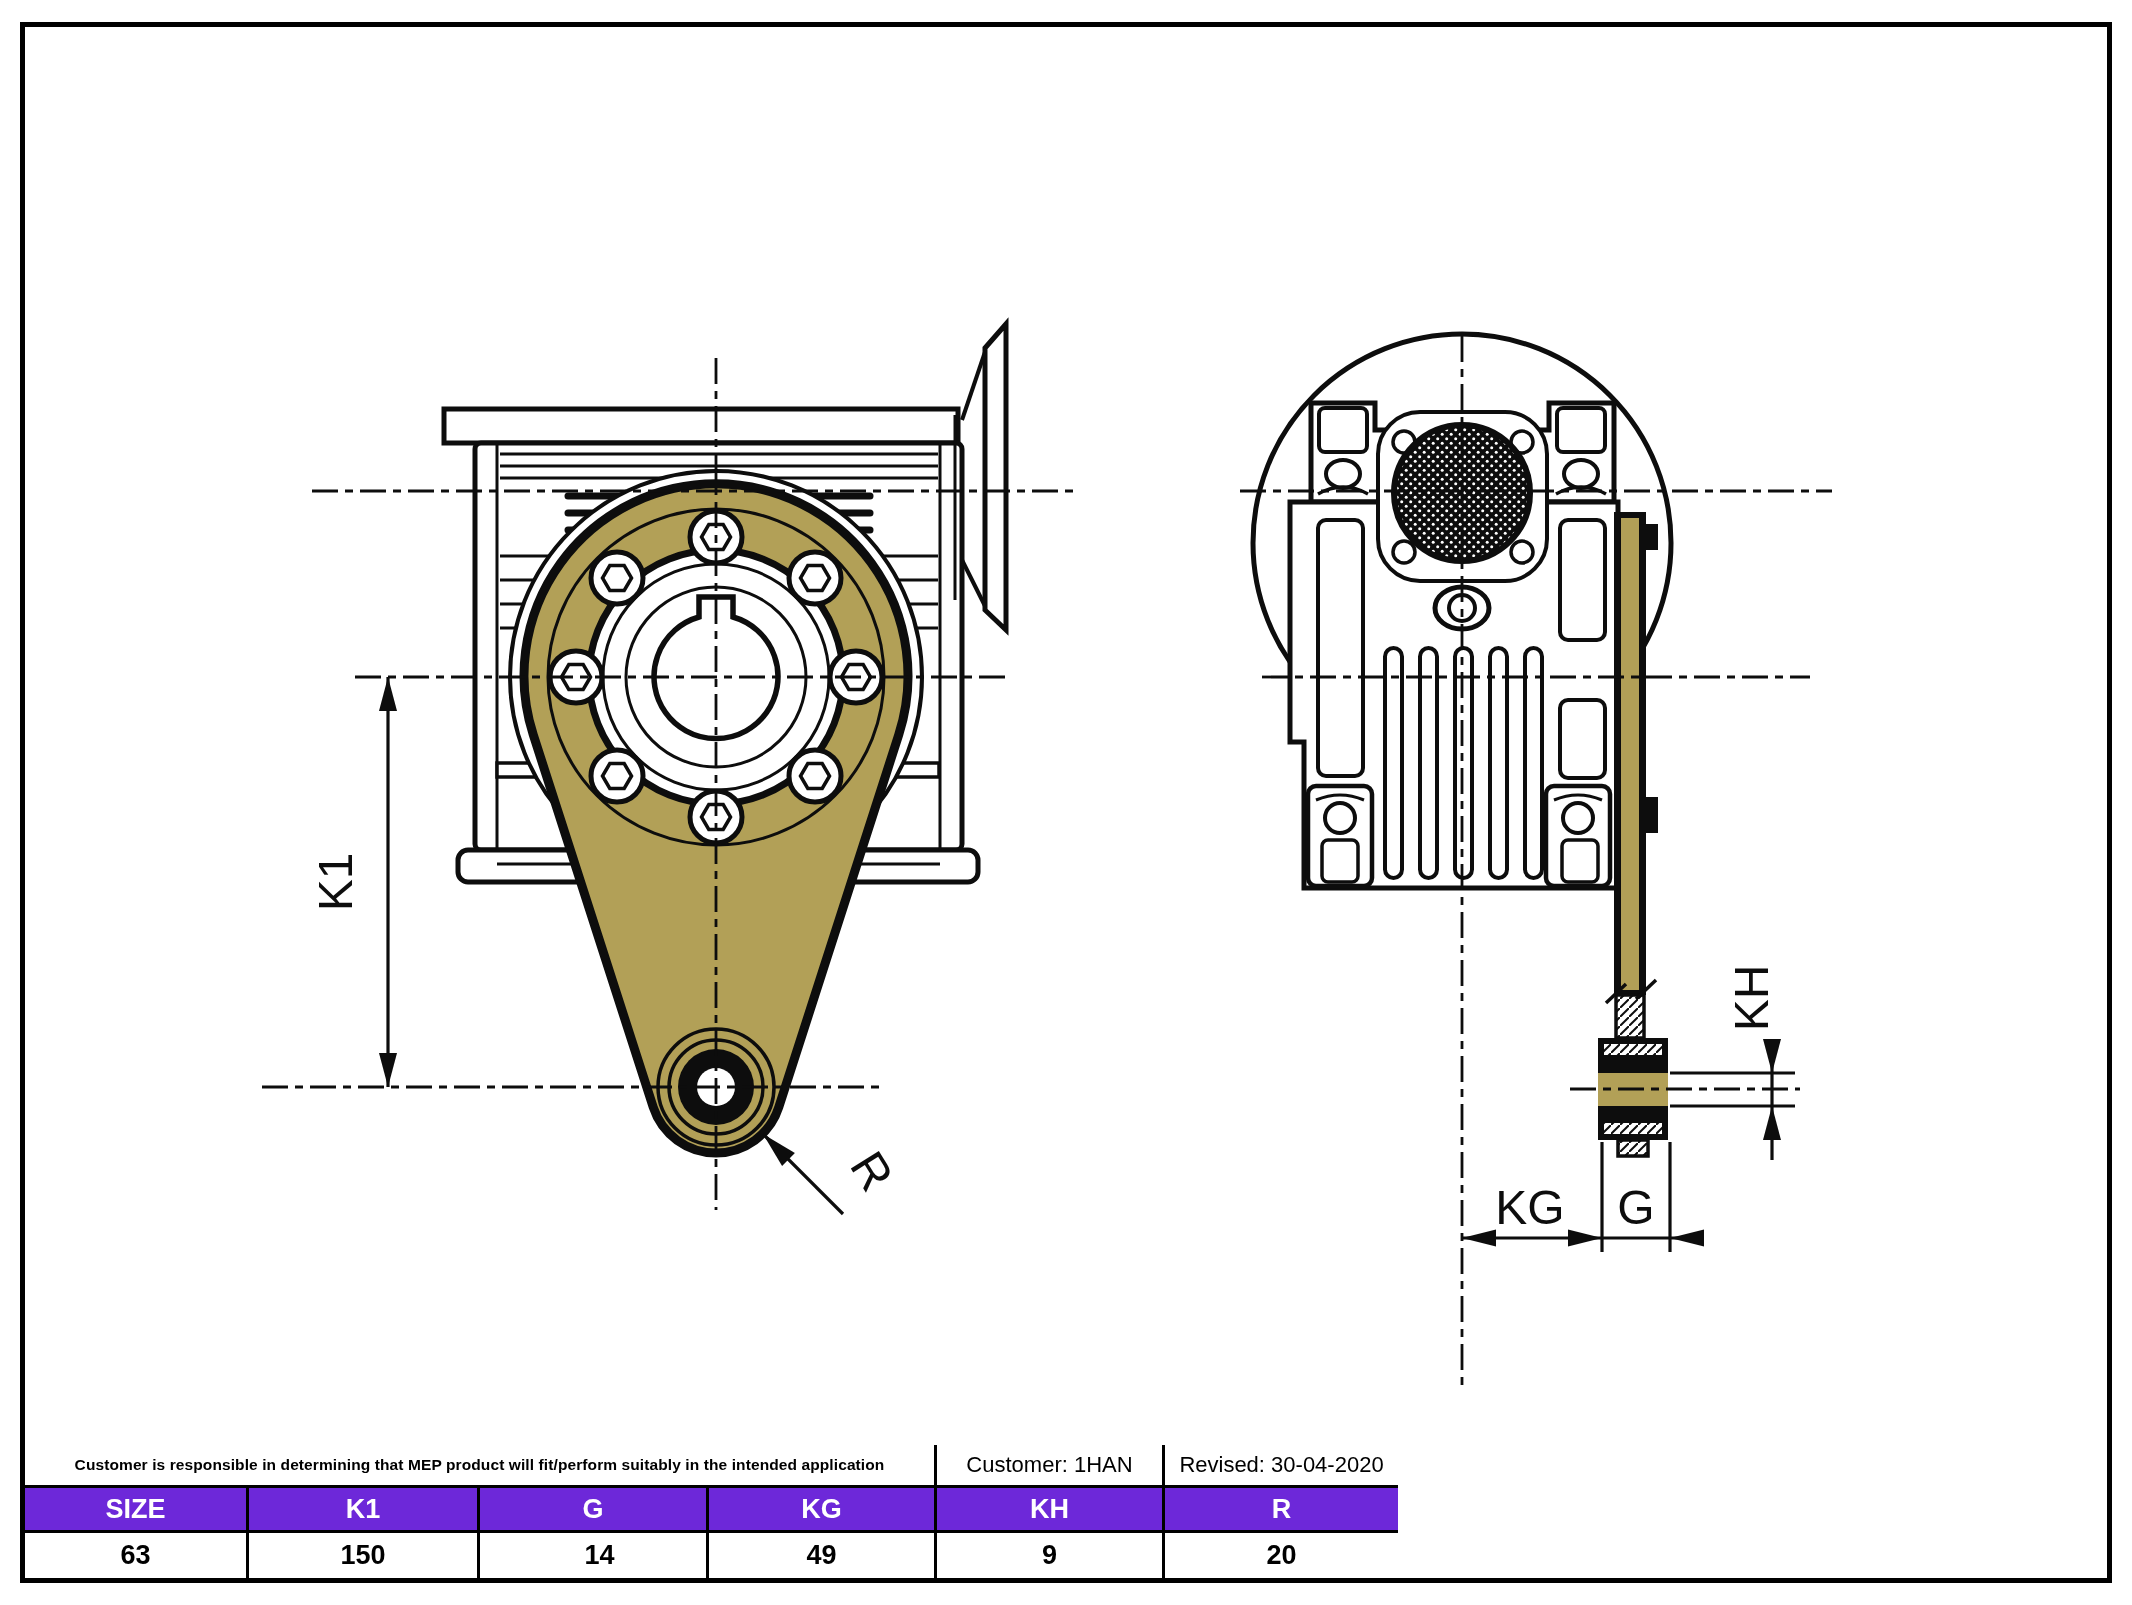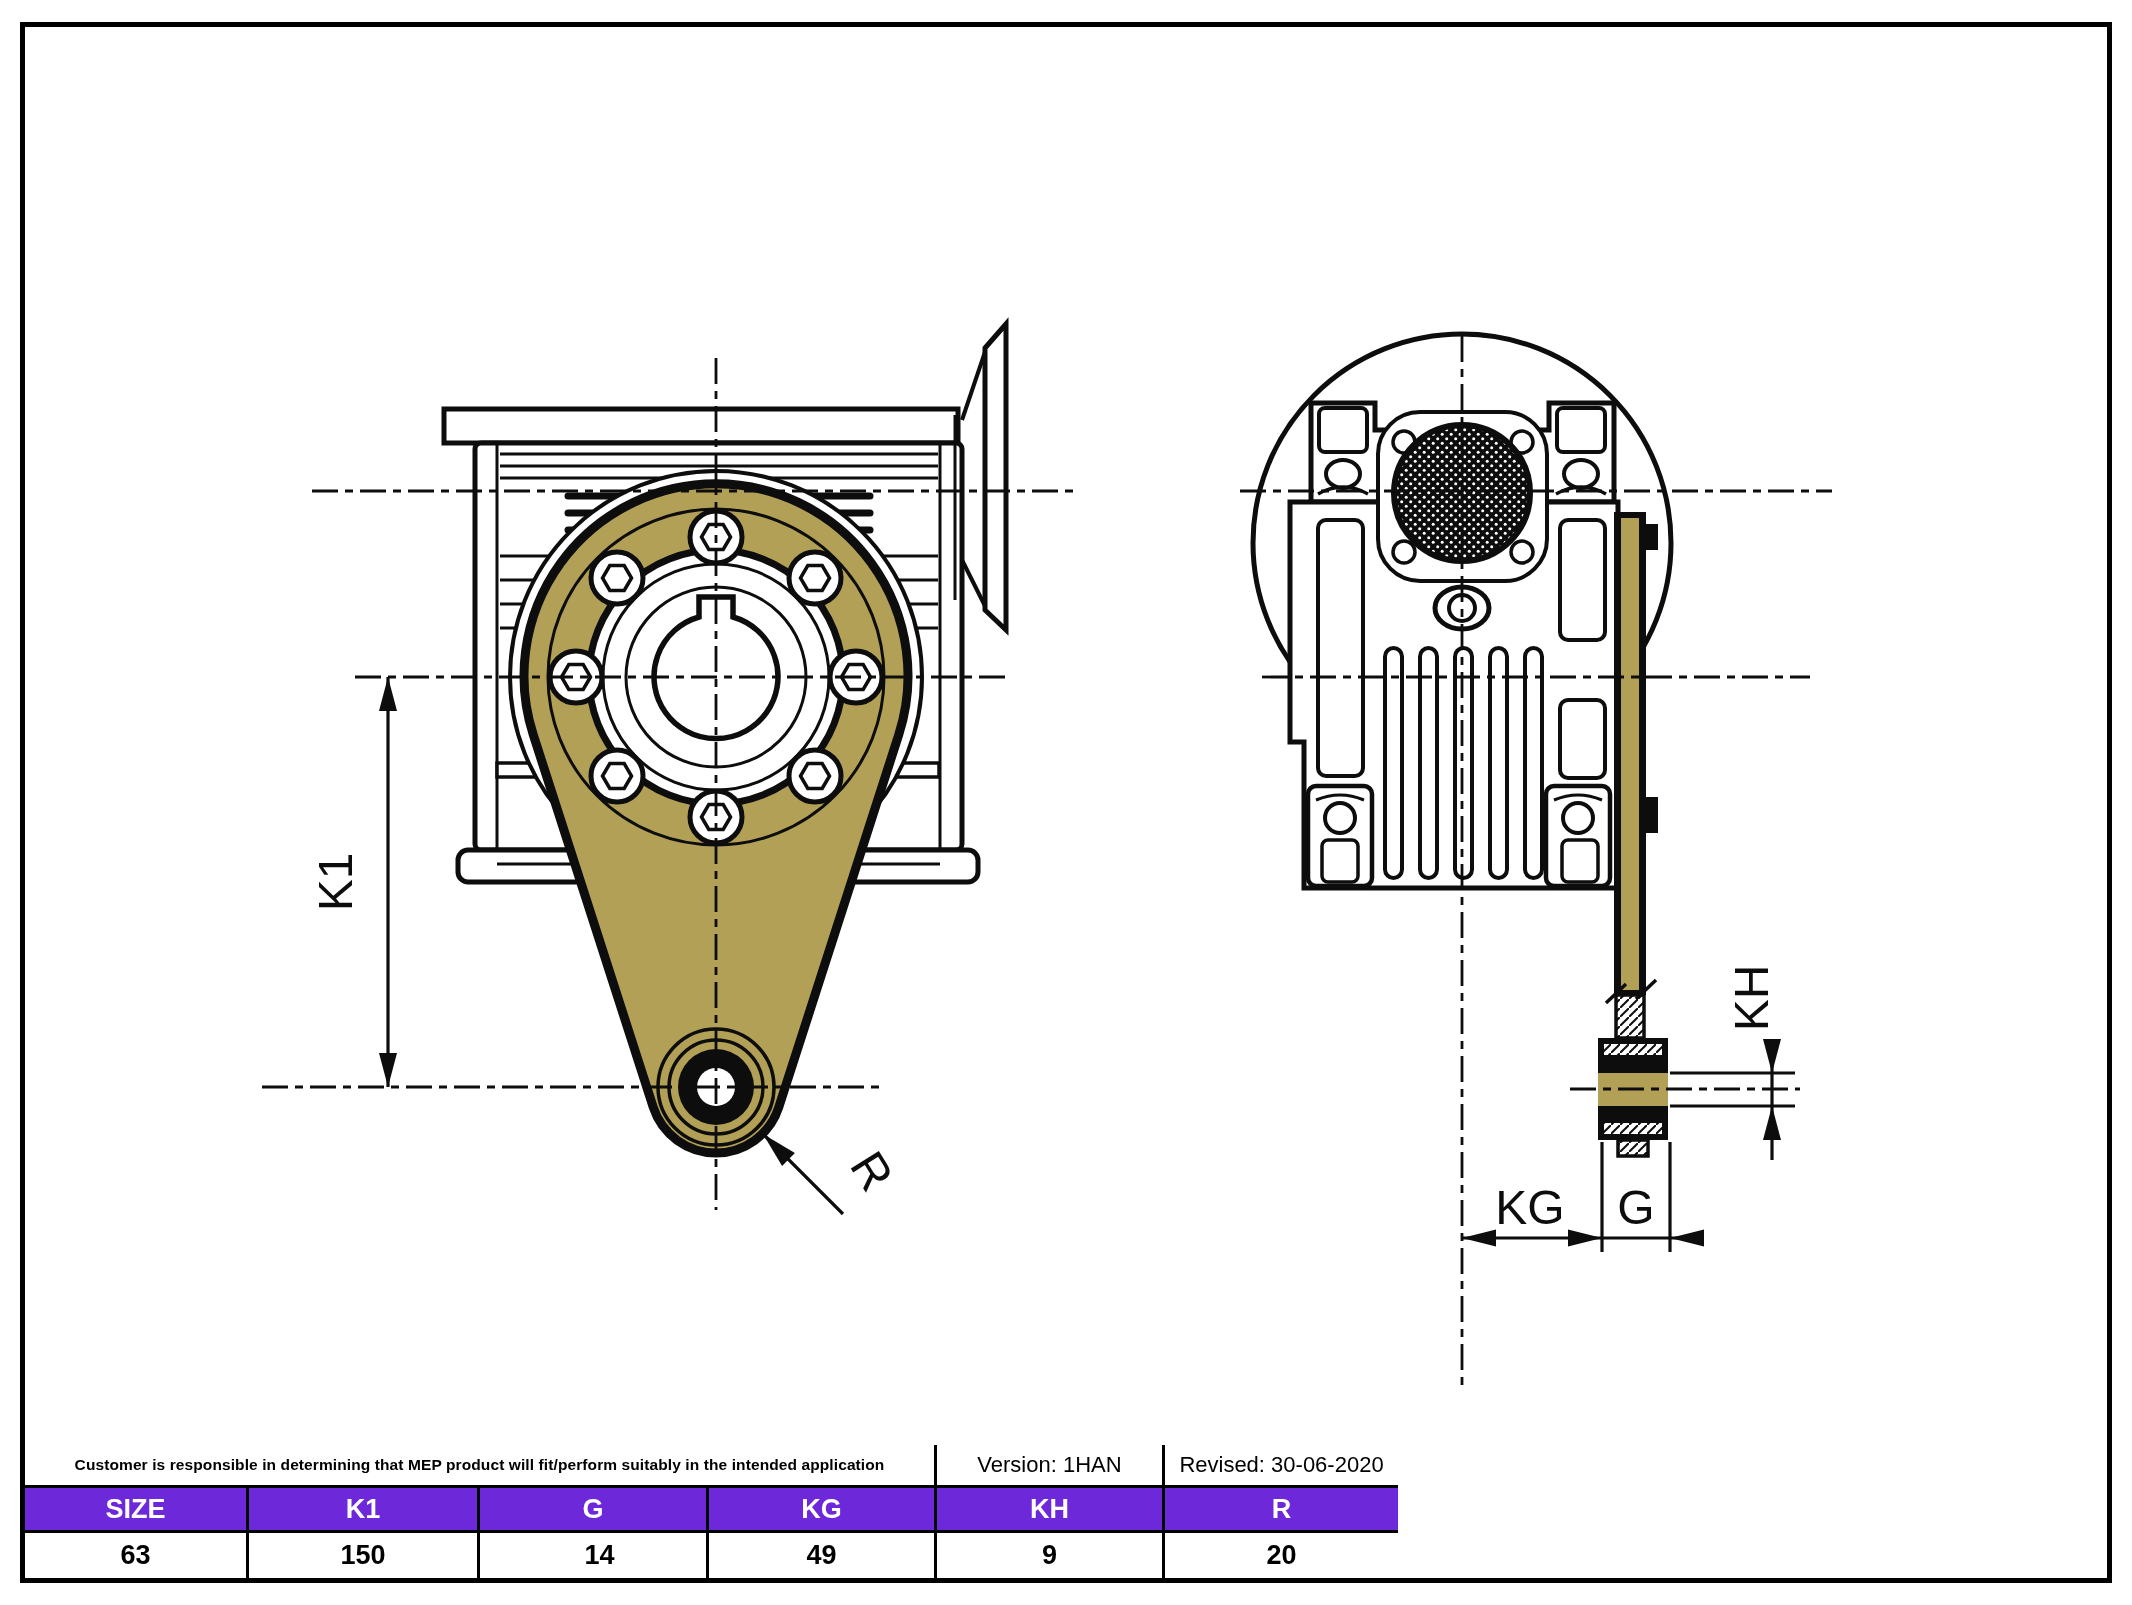--- a/index.html
+++ b/index.html
@@ -251,22 +251,22 @@
         <polygon class="dim-arrow" points="1602,1238 1568,1229.5 1568,1246.5"></polygon>
         <polygon class="dim-arrow" points="1670,1238 1704,1229.5 1704,1246.5"></polygon>
         <text class="dim-text" x="1530" y="1224" text-anchor="middle">KG</text>
         <text class="dim-text" x="1636" y="1224" text-anchor="middle">G</text>
       </g>
     </g>
   </svg>
 
   <div class="title-block">
     <div class="tb-cell tb-disclaimer no-left" style="border-top:none;">Customer is responsible in determining that MEP product will fit/perform suitably in the intended application</div>
-    <div class="tb-cell tb-version" style="border-top:none;">Version: 1HAN</div>
-    <div class="tb-cell tb-revised" style="border-top:none;">Revised: 30-06-2020</div>
+    <div class="tb-cell tb-version" style="border-top:none;">Customer: 1HAN</div>
+    <div class="tb-cell tb-revised" style="border-top:none;">Revised: 30-04-2020</div>
 
     <div class="tb-cell tb-head no-left" style="grid-column:1;">SIZE</div>
     <div class="tb-cell tb-head" style="grid-column:2;">K1</div>
     <div class="tb-cell tb-head" style="grid-column:3;">G</div>
     <div class="tb-cell tb-head" style="grid-column:4;">KG</div>
     <div class="tb-cell tb-head" style="grid-column:5;">KH</div>
     <div class="tb-cell tb-head" style="grid-column:6;">R</div>
 
     <div class="tb-cell tb-val no-left" style="grid-column:1;">63</div>
     <div class="tb-cell tb-val" style="grid-column:2;">150</div>

